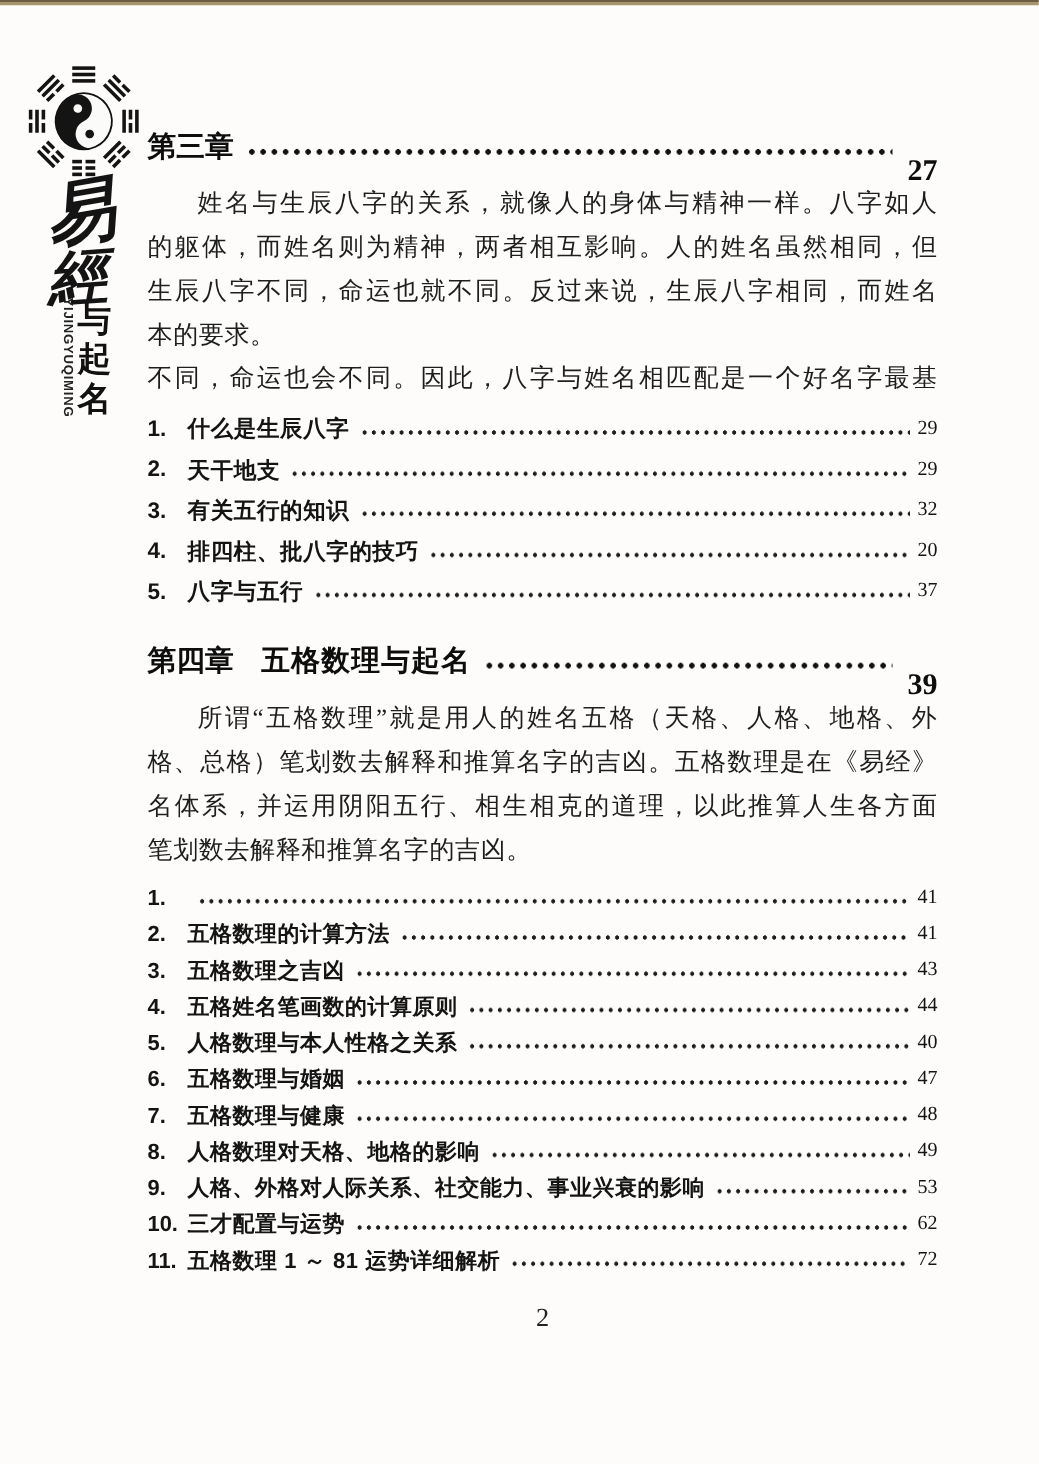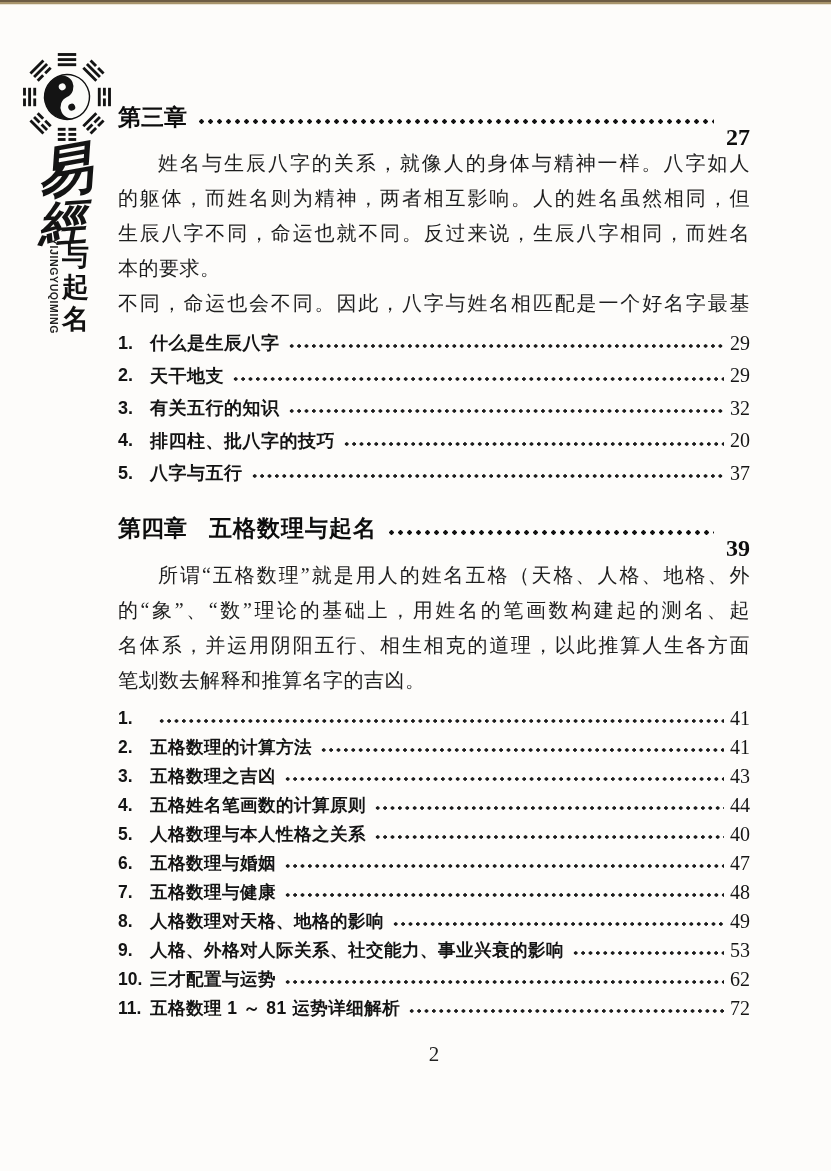--- a/index.html
+++ b/index.html
@@ -54,21 +54,21 @@
   }
   .intro-line.first{padding-left:2em;}
   .intro-line.last{text-align-last:left;}
   .list{margin-top:6px;}
   .item{display:flex;align-items:center;font-family:"Liberation Sans", sans-serif;
     font-weight:700;color:#141414;}
   .list-a .item{height:32.5px;font-size:18px;}
   .list-b .item{height:29px;font-size:17.5px;}
   .inum{min-width:32px;flex-shrink:0;font-family:"Liberation Sans", sans-serif;font-weight:700;}
   .ititle{flex-shrink:0;white-space:nowrap;letter-spacing:.5px;}
-  .ipage{font-family:"Liberation Serif", serif;font-weight:400;font-size:20px;margin-left:2px;}
+  .ipage{font-family:"Liberation Serif", serif;font-weight:400;font-size:16px;margin-left:2px;}
   .gap-ch{height:22px;}
   .folio{
     position:absolute;left:118px;top:1042px;width:632px;
     text-align:center;font-size:21px;font-family:"Liberation Serif", serif;color:#222;
   }
 </style>
 </head>
 <body>
 
 <div class="page">
@@ -203,21 +203,21 @@
 
     <section>
       <div class="ch-head">
         <span class="ch-label">第四章</span>
         <span class="ch-title">五格数理与起名</span>
         <span class="leader leader-lg"></span>
         <span class="ch-page">39</span>
       </div>
       <div class="intro">
         <div class="intro-line first">所谓“五格数理”就是用人的姓名五格（天格、人格、地格、外</div>
-        <div class="intro-line">的“象”、“数”理论的基础上，用姓名的笔画数构建起的测名、起</div>
+        <div class="intro-line">格、总格）笔划数去解释和推算名字的吉凶。五格数理是在《易经》</div>
         <div class="intro-line">名体系，并运用阴阳五行、相生相克的道理，以此推算人生各方面</div>
         <div class="intro-line last">笔划数去解释和推算名字的吉凶。</div>
       </div>
       <div class="list list-b">
         <div class="item">
           <span class="inum">1.</span>
           <span class="leader"></span>
           <span class="ipage">41</span>
         </div>
         <div class="item">

